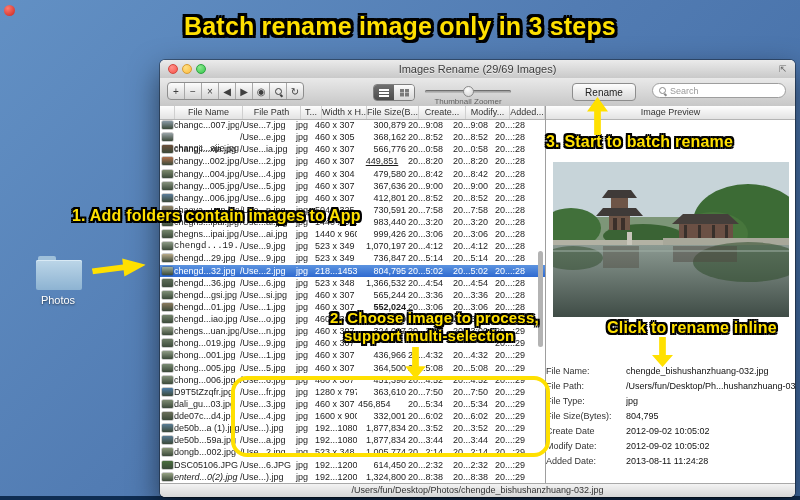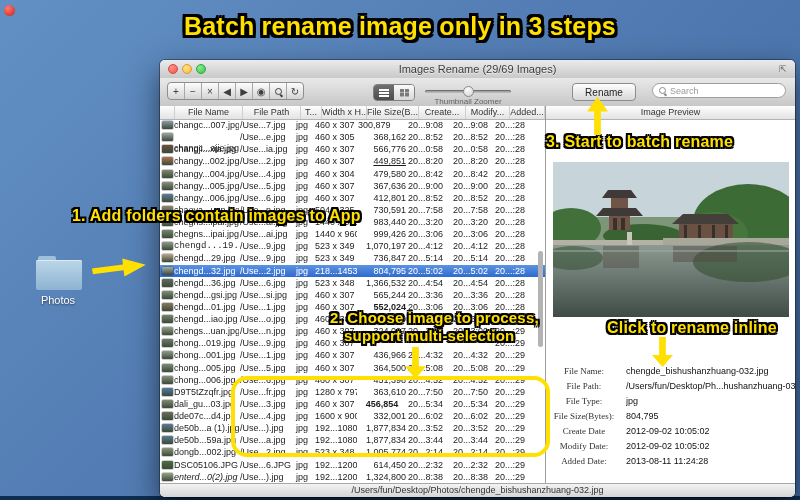--- a/index.html
+++ b/index.html
@@ -99,21 +99,21 @@
   .cell{overflow:hidden;white-space:nowrap;box-sizing:border-box;padding:0 1px;}
   .thumb{width:11px;height:8px;margin-left:2px;border-radius:1px;box-shadow:0 0 0 .5px rgba(0,0,0,.4);}
   #vscroll{position:absolute;left:378px;top:145px;width:5px;height:96px;border-radius:3px;background:#b3b3b3;}
   
   #panel{position:absolute;left:385px;top:0;width:250px;height:377px;background:#fff;border-left:1px solid #9e9e9e;box-sizing:border-box;}
   #panel-head{position:absolute;left:0;top:0;width:249px;height:13px;background:linear-gradient(#fdfdfd,#e3e3e3);
     border-bottom:1px solid #b4b4b4;text-align:center;font-size:9px;color:#333;line-height:13px;}
   #photo{position:absolute;left:7px;top:56px;width:236px;height:155px;}
   #details{position:absolute;left:0;top:257px;width:249px;}
   .drow{display:flex;height:15px;align-items:center;}
-  .dlabel{width:76px;text-align:center;font-size:9px;color:#333;flex:none;font-family:Liberation Serif, serif;}
+  .dlabel{width:76px;text-align:left;font-size:9px;color:#333;flex:none;}
   .dvalue{font-size:9px;color:#111;margin-left:4px;white-space:nowrap;overflow:hidden;}
   
   #statusbar{position:absolute;left:0;top:423px;width:635px;height:14px;border-radius:0 0 5px 5px;
     background:linear-gradient(#f3f3f3,#d6d6d6);border-top:1px solid #a9a9a9;box-sizing:border-box;
     text-align:center;font-size:9px;color:#333;line-height:13px;}
 </style>
 </head>
 <body>
 
 <div id="desktop">
@@ -178,21 +178,21 @@
           <div class="hcell" style="width: 44px;">Modify...</div>
           <div class="hcell" style="width: 35px;">Added...</div>
         </div>
       <div id="rows">
           <div class="row">
             <div class="thumb" style="background: linear-gradient(rgb(138, 154, 166), rgb(60, 74, 58));"></div>
             <div class="cell" style="width: 66px;">changc...007.jpg</div>
             <div class="cell" style="width: 56px;">/Use...7.jpg</div>
             <div class="cell" style="width: 19px;">jpg</div>
             <div class="cell" style="width: 43px;">460 x 307</div>
-            <div class="cell" style="width: 50px; text-align: left;">300,879</div>
+            <div class="cell" style="width: 50px; text-align: right;">300,879</div>
             <div class="cell" style="width: 45px;">20...9:08</div>
             <div class="cell" style="width: 42px;">20...9:08</div>
             <div class="cell" style="width: 33px;">20...:28</div>
           </div>
           <div class="row">
             <div class="thumb" style="background: linear-gradient(rgb(154, 164, 168), rgb(60, 74, 58));"></div>
             <div class="cell" style="width: 66px; margin-top: 21px;">changc...ajie.jpg</div>
             <div class="cell" style="width: 56px;">/Use...e.jpg</div>
             <div class="cell" style="width: 19px;">jpg</div>
             <div class="cell" style="width: 43px;">460 x 305</div>
@@ -211,21 +211,21 @@
             <div class="cell" style="width: 45px;">20...0:58</div>
             <div class="cell" style="width: 42px;">20...0:58</div>
             <div class="cell" style="width: 33px;">20...:28</div>
           </div>
           <div class="row">
             <div class="thumb" style="background: linear-gradient(rgb(176, 114, 78), rgb(60, 74, 58));"></div>
             <div class="cell" style="width: 66px;">changy...002.jpg</div>
             <div class="cell" style="width: 56px;">/Use...2.jpg</div>
             <div class="cell" style="width: 19px;">jpg</div>
             <div class="cell" style="width: 43px;">460 x 307</div>
-            <div class="cell" style="width: 50px; text-align: right; text-decoration: underline;">449,851</div>
+            <div class="cell" style="width: 50px; text-align: center; text-decoration: underline;">449,851</div>
             <div class="cell" style="width: 45px;">20...8:20</div>
             <div class="cell" style="width: 42px;">20...8:20</div>
             <div class="cell" style="width: 33px;">20...:28</div>
           </div>
           <div class="row">
             <div class="thumb" style="background: linear-gradient(rgb(125, 138, 110), rgb(60, 74, 58));"></div>
             <div class="cell" style="width: 66px;">changy...004.jpg</div>
             <div class="cell" style="width: 56px;">/Use...4.jpg</div>
             <div class="cell" style="width: 19px;">jpg</div>
             <div class="cell" style="width: 43px;">460 x 304</div>
@@ -431,21 +431,21 @@
             <div class="cell" style="width: 45px;">20...7:50</div>
             <div class="cell" style="width: 42px;">20...7:50</div>
             <div class="cell" style="width: 33px;">20...:29</div>
           </div>
           <div class="row">
             <div class="thumb" style="background: linear-gradient(rgb(126, 139, 114), rgb(60, 74, 58));"></div>
             <div class="cell" style="width: 66px;">dali_gu...03.jpg</div>
             <div class="cell" style="width: 56px;">/Use...3.jpg</div>
             <div class="cell" style="width: 19px;">jpg</div>
             <div class="cell" style="width: 43px;">460 x 307</div>
-            <div class="cell" style="width: 50px; text-align: center; font-weight: bold;">456,854</div>
+            <div class="cell" style="width: 50px; text-align: left;">456,854</div>
             <div class="cell" style="width: 45px;">20...5:34</div>
             <div class="cell" style="width: 42px;">20...5:34</div>
             <div class="cell" style="width: 33px;">20...:29</div>
           </div>
           <div class="row">
             <div class="thumb" style="background: linear-gradient(rgb(106, 111, 90), rgb(60, 74, 58));"></div>
             <div class="cell" style="width: 66px;">dde07c...d4.jpg</div>
             <div class="cell" style="width: 56px;">/Use...4.jpg</div>
             <div class="cell" style="width: 19px;">jpg</div>
             <div class="cell" style="width: 43px;">1600 x 900</div>

